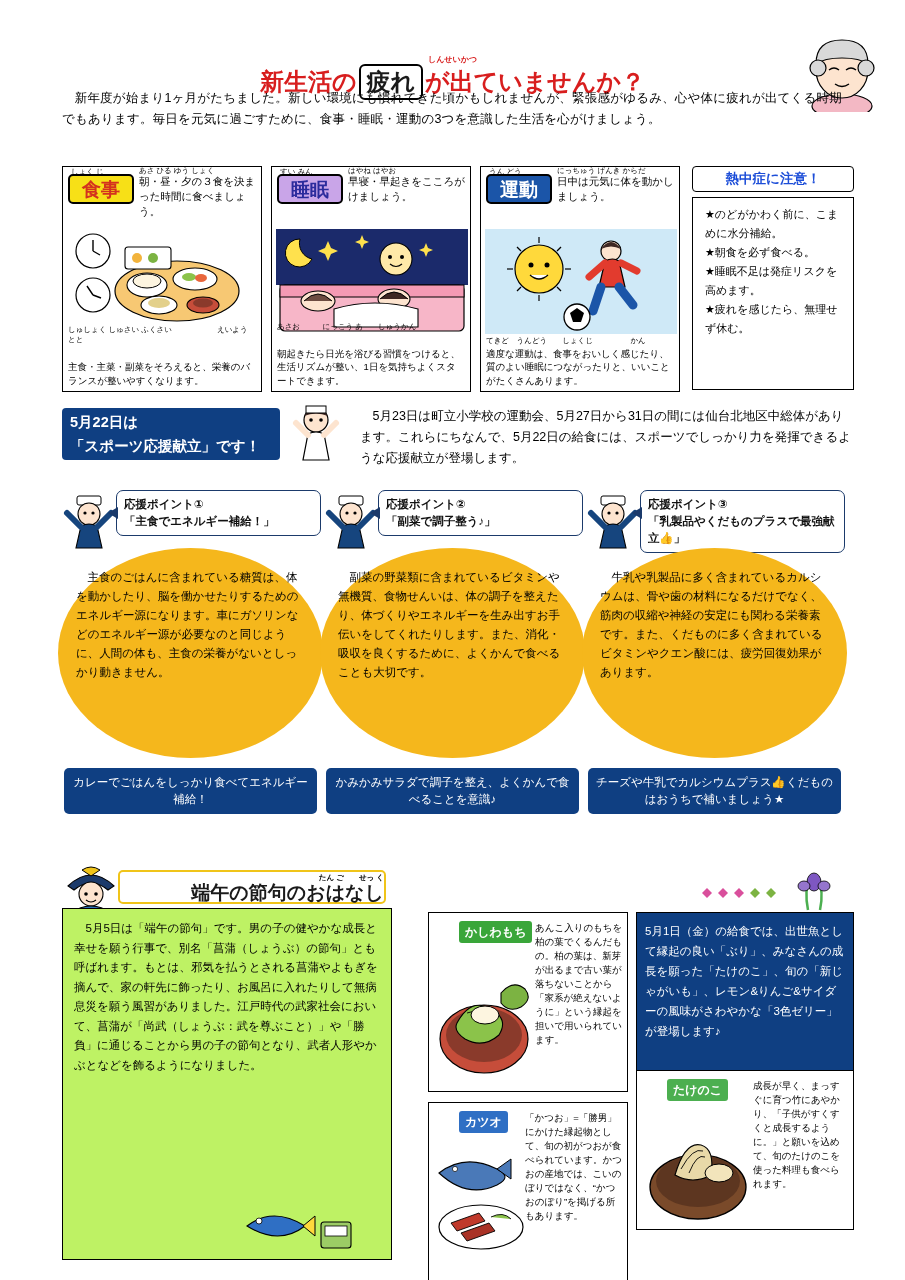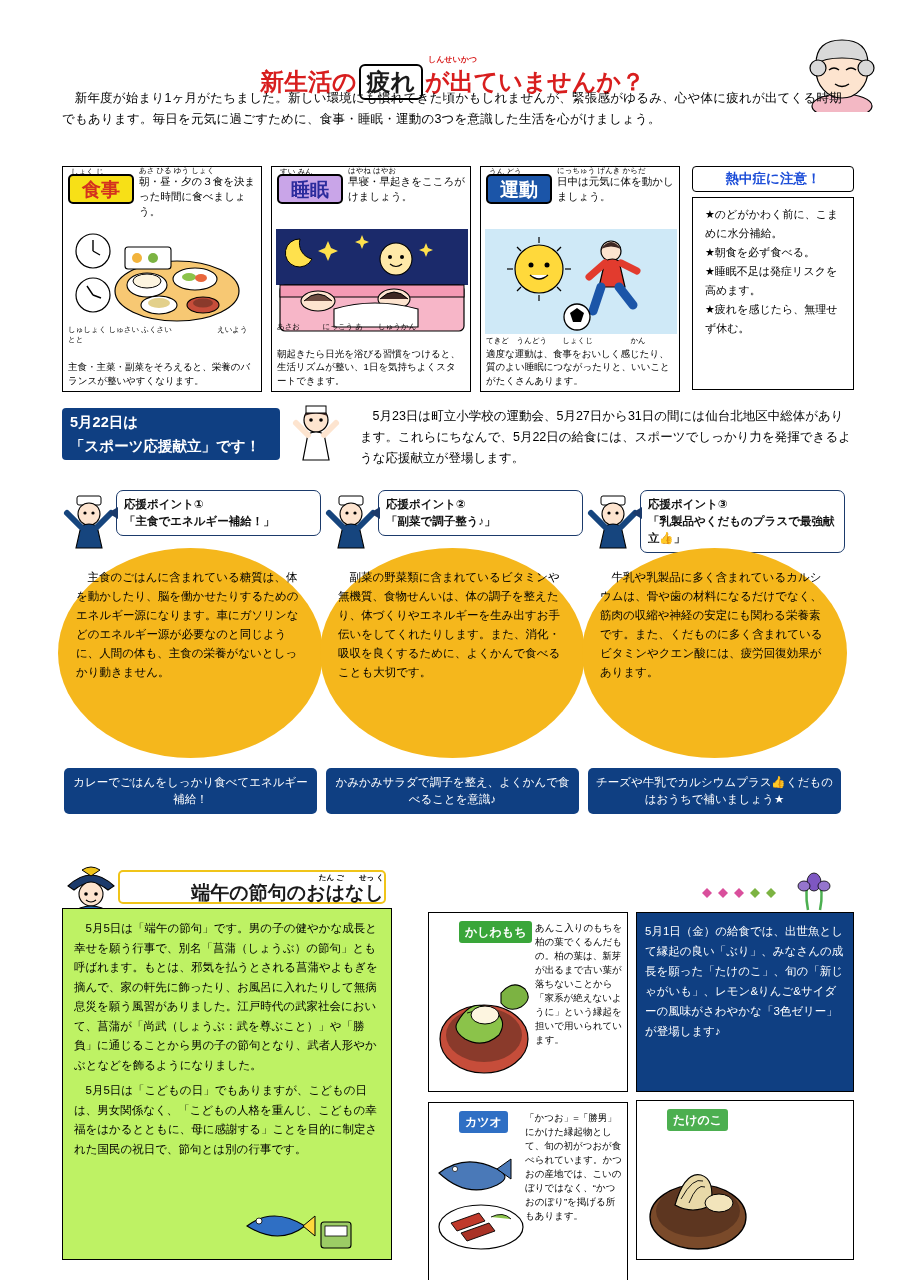--- a/index.html
+++ b/index.html
@@ -146,21 +146,21 @@
     border:2px solid #d94f9c; border-radius:14px; background:#fff;
     color:#d4145a; font-size:15px; font-weight:bold; text-align:center; line-height:24px;
   }
   .iris { position:absolute; left:790px; top:872px; width:48px; height:40px; }
   .dots { position:absolute; left:698px; top:886px; width:90px; height:14px; }
 
   .fbox { position:absolute; border:1.5px solid #000; background:#fff; }
   .fb1 { left:428px; top:912px; width:200px; height:180px; }
   .fb2 { left:636px; top:912px; width:218px; height:180px; background:#0f3f82; }
   .fb3 { left:428px; top:1102px; width:200px; height:192px; }
-  .fb4 { left:636px; top:1100px; width:218px; height:160px; }
+  .fb4 { left:636px; top:1070px; width:218px; height:160px; }
   .food-tag {
     position:absolute; left:6px; top:6px; height:26px; padding:0 6px;
     border:2px solid #fff; border-radius:5px;
     font-size:12px; font-weight:bold; line-height:22px;
     background:#3aa63a; color:#fff;margin-left:22px;
   }
   .tag-katsuo { background:#2f6fc4; }
   .tag-takenoko { background:#4caf50; }
   .food-text {
     position:absolute; font-size:9.5px; line-height:14px; color:#000;
@@ -393,21 +393,20 @@
       <circle cx="34" cy="30" r="1.8" fill="#000"></circle>
     <path d="M24 36 q5 4 10 0" fill="none" stroke="#000" stroke-width="1.2"></path>
     <path d="M18 44 q11 -4 22 0 l4 12 -30 0z" fill="#2d6fb8" stroke="#000" stroke-width="1.1"></path>
   </svg>
   <div class="story-title">
     <div style="font-size:7.5px;line-height:8px;margin-top:2px;color:#000;">たん ご　　せっ く</div>
     <div style="margin-top:-4px;">端午の節句のおはなし</div>
   </div>
   <div class="story-box">
     <p style="margin:0 0 6px 0;">　5月5日は「端午の節句」です。男の子の健やかな成長と幸せを願う行事で、別名「菖蒲（しょうぶ）の節句」とも呼ばれます。もとは、邪気を払うとされる菖蒲やよもぎを摘んで、家の軒先に飾ったり、お風呂に入れたりして無病息災を願う風習がありました。江戸時代の武家社会において、菖蒲が「尚武（しょうぶ：武を尊ぶこと）」や「勝負」に通じることから男の子の節句となり、武者人形やかぶとなどを飾るようになりました。</p>
-    <p style="margin:0;">　5月5日は「こどもの日」でもありますが、こどもの日は、男女関係なく、「こどもの人格を重んじ、こどもの幸福をはかるとともに、母に感謝する」ことを目的に制定された国民の祝日で、節句とは別の行事です。</p>
   </div>
   <svg class="koi" viewBox="0 0 110 60">
     <path d="M2 30 q26 -20 58 0 q-26 20 -58 0z" fill="#2f6fc4" stroke="#000" stroke-width="1.1"></path>
     <circle cx="14" cy="25" r="3" fill="#fff" stroke="#000" stroke-width="0.8"></circle>
     <path d="M58 30 l12 -10 0 20z" fill="#ffd93b" stroke="#000" stroke-width="1"></path>
     <rect x="76" y="26" width="30" height="26" rx="3" fill="#9ccc65" stroke="#000" stroke-width="1.1"></rect>
     <rect x="80" y="30" width="22" height="10" fill="#fff" stroke="#000" stroke-width="0.8"></rect>
   </svg>
 
   <svg class="dots" viewBox="0 0 90 14">
@@ -455,20 +454,21 @@
       <path d="M62 26 l14 -10 0 20z" fill="#4a79b8" stroke="#000" stroke-width="1"></path>
       <ellipse cx="46" cy="84" rx="42" ry="22" fill="#fff" stroke="#000" stroke-width="1.2"></ellipse>
       <path d="M16 80 l28 -10 6 8 -28 10z" fill="#c0392b" stroke="#000" stroke-width="0.9"></path>
       <path d="M26 90 l28 -10 6 8 -28 10z" fill="#a93226" stroke="#000" stroke-width="0.9"></path>
       <path d="M56 74 q12 -6 20 2" fill="#8bc34a" stroke="#000" stroke-width="0.9"></path>
     </svg>
   </div>
 
   <div class="fbox fb4">
     <div class="food-tag tag-takenoko">たけのこ</div>
+    <div class="food-text" style="left:116px;top:8px;width:96px;">成長が早く、まっすぐに育つ竹にあやかり、「子供がすくすくと成長するように。」と願いを込めて、旬のたけのこを使った料理も食べられます。</div>
     <svg style="position:absolute;left:8px;top:40px;" width="106" height="112" viewBox="0 0 106 112">
       <ellipse cx="53" cy="76" rx="48" ry="32" fill="#7a4a2a" stroke="#000" stroke-width="1.3"></ellipse>
       <ellipse cx="53" cy="70" rx="42" ry="26" fill="#5d3620"></ellipse>
       <path d="M30 64 q10 -34 26 -30 q14 4 10 30 q-18 10 -36 0z" fill="#e8d9a8" stroke="#000" stroke-width="1.1"></path>
       <path d="M36 58 q12 -22 22 -18" fill="none" stroke="#000" stroke-width="0.9"></path>
       <path d="M44 62 q8 -20 16 -16" fill="none" stroke="#000" stroke-width="0.9"></path>
       <ellipse cx="74" cy="62" rx="14" ry="9" fill="#f2e4bb" stroke="#000" stroke-width="1"></ellipse>
     </svg>
   </div>
 

